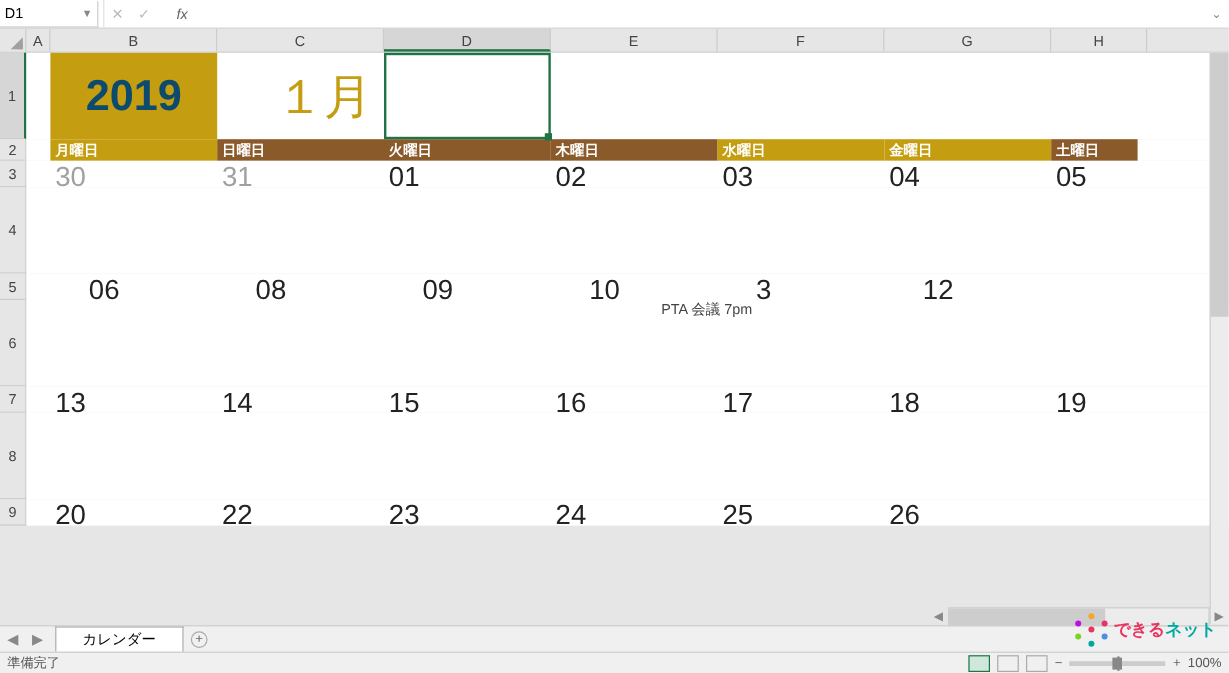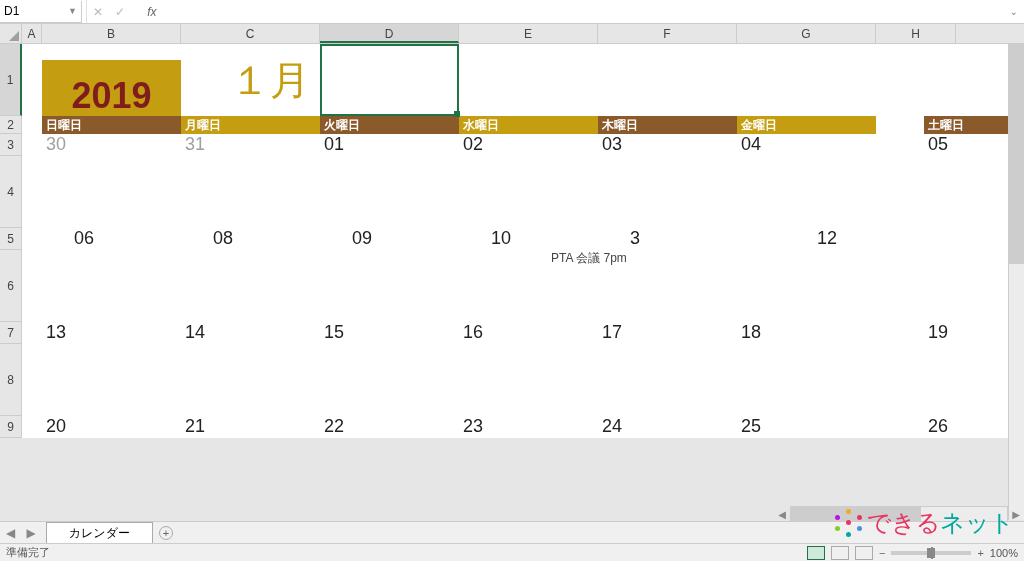--- a/index.html
+++ b/index.html
@@ -30,34 +30,34 @@
 .rows { position: relative; }
 .row { display: flex; }
 .rh { width: 22px; border-right: 1px solid #ccc; border-bottom: 1px solid #ccc; background: #e6e6e6; text-align: center; font-size: 12px; color: #444; display: flex; align-items: center; justify-content: center; flex-shrink: 0; }
 .rh.active { background: #d6d6d6; border-right: 2px solid #217346; }
 
 
 .cells { position: relative; background: #fff; }
 .cell-row { display: flex; border-bottom: 0px solid transparent; }
 .cA { width: 20px; flex-shrink: 0; }
 .c { width: 139px; flex-shrink: 0; }
-.cH { width: 88px; flex-shrink: 0; margin-left: 48px; }
+.cH { width: 72px; flex-shrink: 0; }
 
 
 .r1 { height: 72px; } .r2 { height: 18px; } .r3 { height: 22px; } .r4 { height: 72px; }
 .r5 { height: 22px; } .r6 { height: 72px; } .r7 { height: 22px; } .r8 { height: 72px; }
 .r9 { height: 22px; }
 
 
-.year-box { background: #c49e10; color: #7f1d1d; font-size: 36px; font-weight: bold; display: flex; align-items: center; justify-content: center; height: 100%; margin-top: 16px; }
+.year-box { background: #c49e10; color: #0c4a6e; font-size: 36px; font-weight: bold; display: flex; align-items: center; justify-content: center; height: 100%; }
 .month-box { color: #c49e10; font-size: 40px; display: flex; align-items: center; justify-content: flex-end; padding-right: 10px; height: 100%; }
 .dow { color: #fff; font-size: 12px; font-weight: bold; padding: 2px 4px; height: 100%; display: flex; align-items: center; }
 .bg-brown { background: #8b5a2b; }
 .bg-gold { background: #c49e10; }
-.dnum { font-size: 18px; color: #222; padding: 0 4px; }
+.dnum { font-size: 23px; color: #222; padding: 0 4px; }
 .dnum.grey { color: #a0a0a0; }
 .event { font-size: 12px; color: #444; padding: 0 4px; }
 
 
 .sel { position: absolute; border: 2px solid #217346; pointer-events: none; }
 .sel-handle { position: absolute; width: 6px; height: 6px; background: #217346; right: -3px; bottom: -3px; }
 
 
 .sheet-tabs { position: absolute; bottom: 18px; left: 0; right: 0; height: 22px; background: #f0f0f0; border-top: 1px solid #ccc; display: flex; align-items: center; font-size: 12px; gap: 6px; padding: 0 6px; }
 .sheet-nav { color: #888; letter-spacing: 4px; }
@@ -80,21 +80,21 @@
 .hscroll .track { flex: 1; height: 16px; background: #ececec; border: 1px solid #ccc; position: relative; }
 .hscroll .thumb { position: absolute; left: 0; width: 130px; top: 0; bottom: 0; background: #cdcdcd; }
 .hscroll .arr { width: 16px; text-align: center; color: #888; font-size: 10px; }
 .vscroll { position: absolute; right: 0; top: 0; bottom: 0; width: 16px; background: #ececec; border-left: 1px solid #ccc; }
 .vscroll .thumb { position: absolute; top: 0; height: 220px; left: 0; right: 0; background: #cdcdcd; }
 
 
 .brand { position: absolute; right: 10px; bottom: 22px; display: flex; align-items: center; gap: 4px; }
 .brand-dots { width: 28px; height: 28px; position: relative; }
 .brand-dots span { position: absolute; width: 5px; height: 5px; border-radius: 50%; }
-.brand-text { font-size: 24px; font-weight: normal; }
+.brand-text { font-size: 14px; font-weight: bold; }
 .brand-text .r1t { color: #e73562; }
 .brand-text .r2t { color: #00a9a0; }
 </style>
 </head>
 <body>
 
 <div class="formula-bar">
   <div class="name-box">
     <span>D1</span>
     <span class="dd">▼</span>
@@ -135,25 +135,25 @@
         <div class="c r1"></div>
         <div class="c r1"></div>
         <div class="cH r1"></div>
       </div>
     </div>
 
     <div class="row">
       <div class="rh r2">2</div>
       <div class="cells cell-row r2" style="flex:1;">
         <div class="cA r2"></div>
+        <div class="c r2 dow bg-gold">月曜日</div>
         <div class="c r2 dow bg-brown">日曜日</div>
-        <div class="c r2 dow bg-gold">月曜日</div>
         <div class="c r2 dow bg-brown">火曜日</div>
+        <div class="c r2 dow bg-brown">木曜日</div>
         <div class="c r2 dow bg-gold">水曜日</div>
-        <div class="c r2 dow bg-brown">木曜日</div>
         <div class="c r2 dow bg-gold">金曜日</div>
         <div class="cH r2 dow bg-brown">土曜日</div>
       </div>
     </div>
 
     <div class="row">
       <div class="rh r3">3</div>
       <div class="cells cell-row r3" style="flex:1;">
         <div class="cA r3"></div>
         <div class="c r3 dnum grey">30</div>
@@ -233,21 +233,20 @@
         <div class="c r8 event"></div>
         <div class="cH r8 event"></div>
       </div>
     </div>
 
     <div class="row">
       <div class="rh r9">9</div>
       <div class="cells cell-row r9" style="flex:1;">
         <div class="cA r9"></div>
         <div class="c r9 dnum">20</div>
-        <div class="c r9 dnum">21</div>
         <div class="c r9 dnum">22</div>
         <div class="c r9 dnum">23</div>
         <div class="c r9 dnum">24</div>
         <div class="c r9 dnum">25</div>
         <div class="cH r9 dnum">26</div>
       </div>
     </div>
 
     <div class="sel" style="left:320px; top:0; width:139px; height:72px;">
       <div class="sel-handle"></div>

